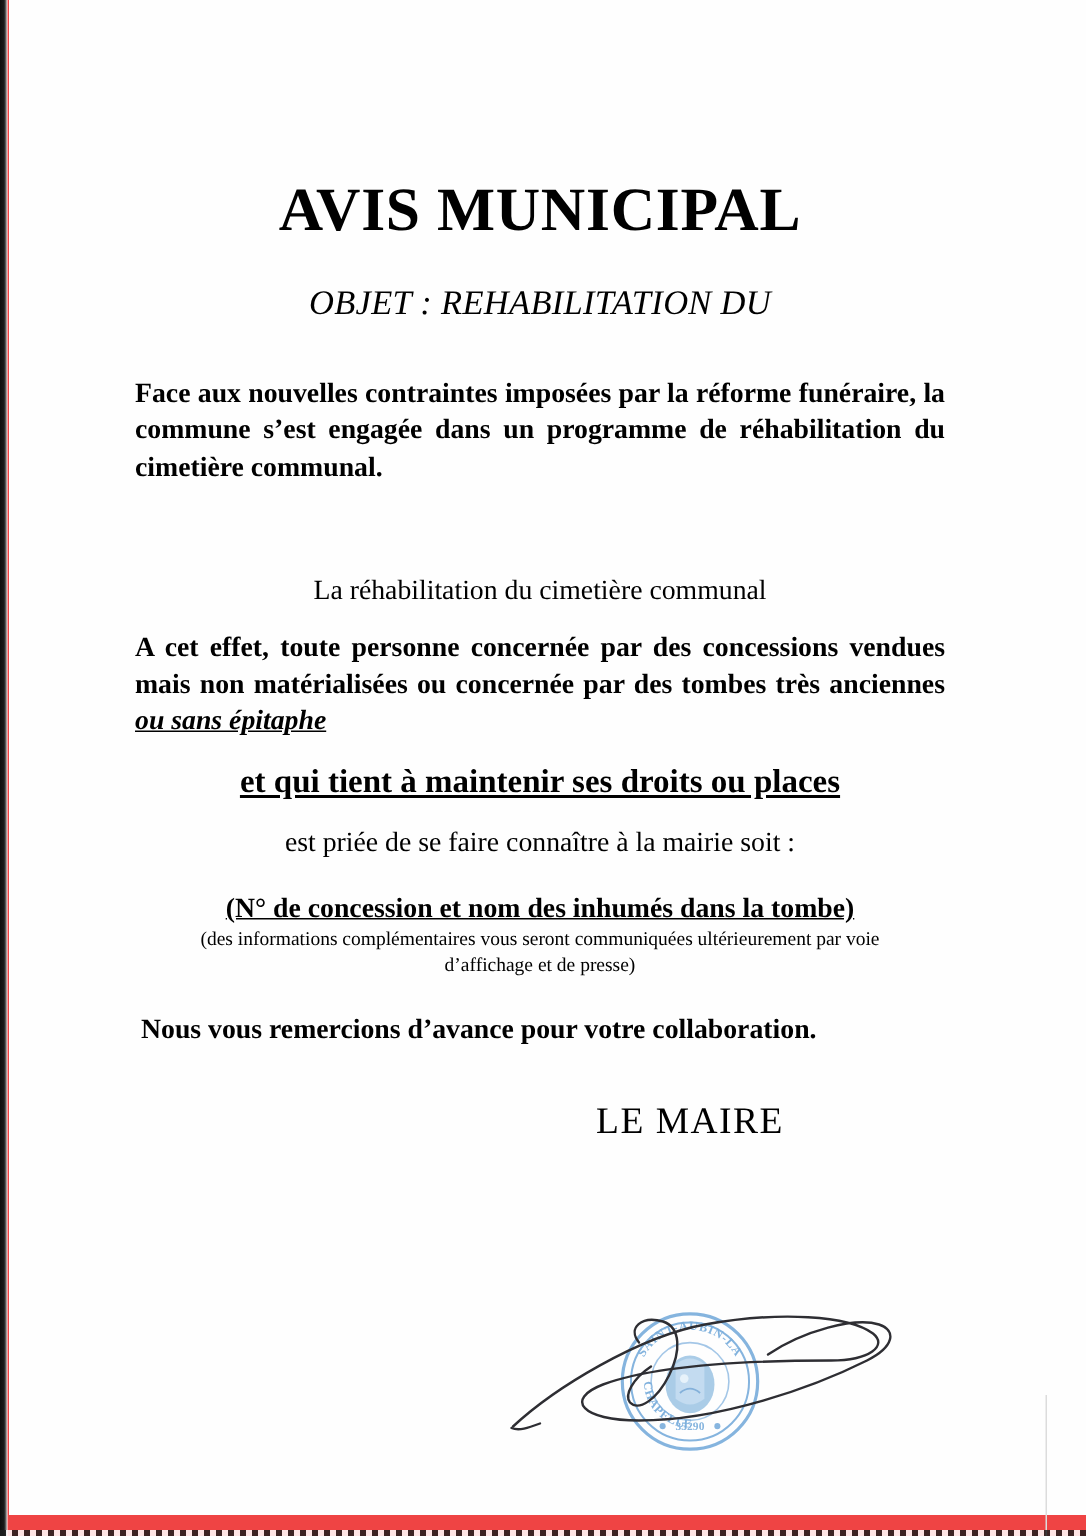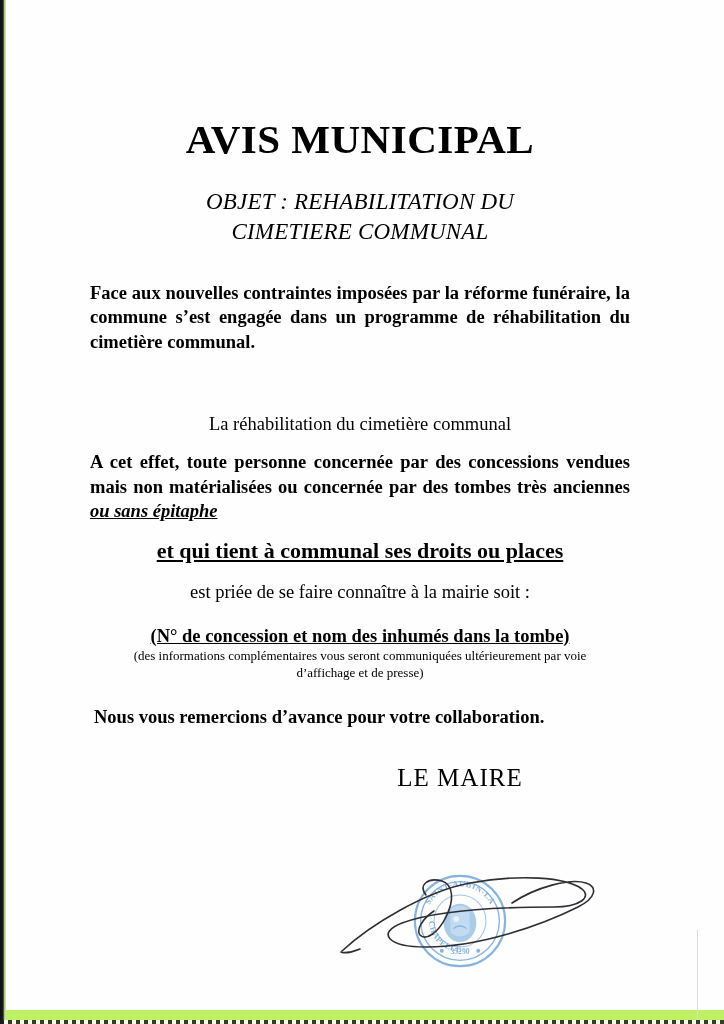--- a/index.html
+++ b/index.html
@@ -4,21 +4,21 @@
 <style>
   html, body {
     margin: 0;
     padding: 0;
     background: #ffffff;
   }
   #page {
     position: relative;
     width: 724px;
     height: 1024px;
-    background: #bef264;
+    background: #ef4444;
     overflow: hidden;
     font-family: "Liberation Serif", "DejaVu Serif", serif;
     color: #000000;
   }
   
   .scan-edge-left {
     position: absolute;
     left: 0; top: 0;
     width: 5px; height: 1024px;
     background: linear-gradient(to right, #0d0d0d 0%, #1a1a1a 55%, #6e6e6e 80%, #ffffff 100%);
@@ -172,39 +172,38 @@
   <div class="scan-edge-left"></div>
   <div class="scan-edge-right"></div>
   <div class="scan-edge-bottom"></div>
 
   <div class="content">
 
     <h1 class="title">AVIS MUNICIPAL</h1>
 
     <div class="subject">
       <div>OBJET : REHABILITATION DU</div>
-      <div>CIMETIERE COMMUNAL</div>
     </div>
 
     <p class="para">Face aux nouvelles contraintes imposées par la réforme funéraire, la commune s’est engagée dans un programme de réhabilitation du cimetière communal.</p>
 
     <div class="gap-a"></div>
 
 
     <div class="gap-b"></div>
 
     <p class="centerline">La réhabilitation du cimetière communal</p>
 
     <div class="gap-c"></div>
 
     <p class="para"><span>A cet effet, toute personne concernée par des concessions vendues mais non matérialisées ou concernée par des tombes très anciennes </span><span class="ui">ou sans épitaphe</span></p>
 
     <div class="gap-c"></div>
 
-    <p class="emphasis-line"><span class="u">et qui tient à communal ses droits ou places</span></p>
+    <p class="emphasis-line"><span class="u">et qui tient à maintenir ses droits ou places</span></p>
 
     <div class="gap-e"></div>
 
     <p class="centerline">est priée de se faire connaître à la mairie soit :</p>
 
     <div class="gap-d"></div>
 
 
     <p class="noteline"><span class="u">(N° de concession et nom des inhumés dans la tombe)</span></p>
 

